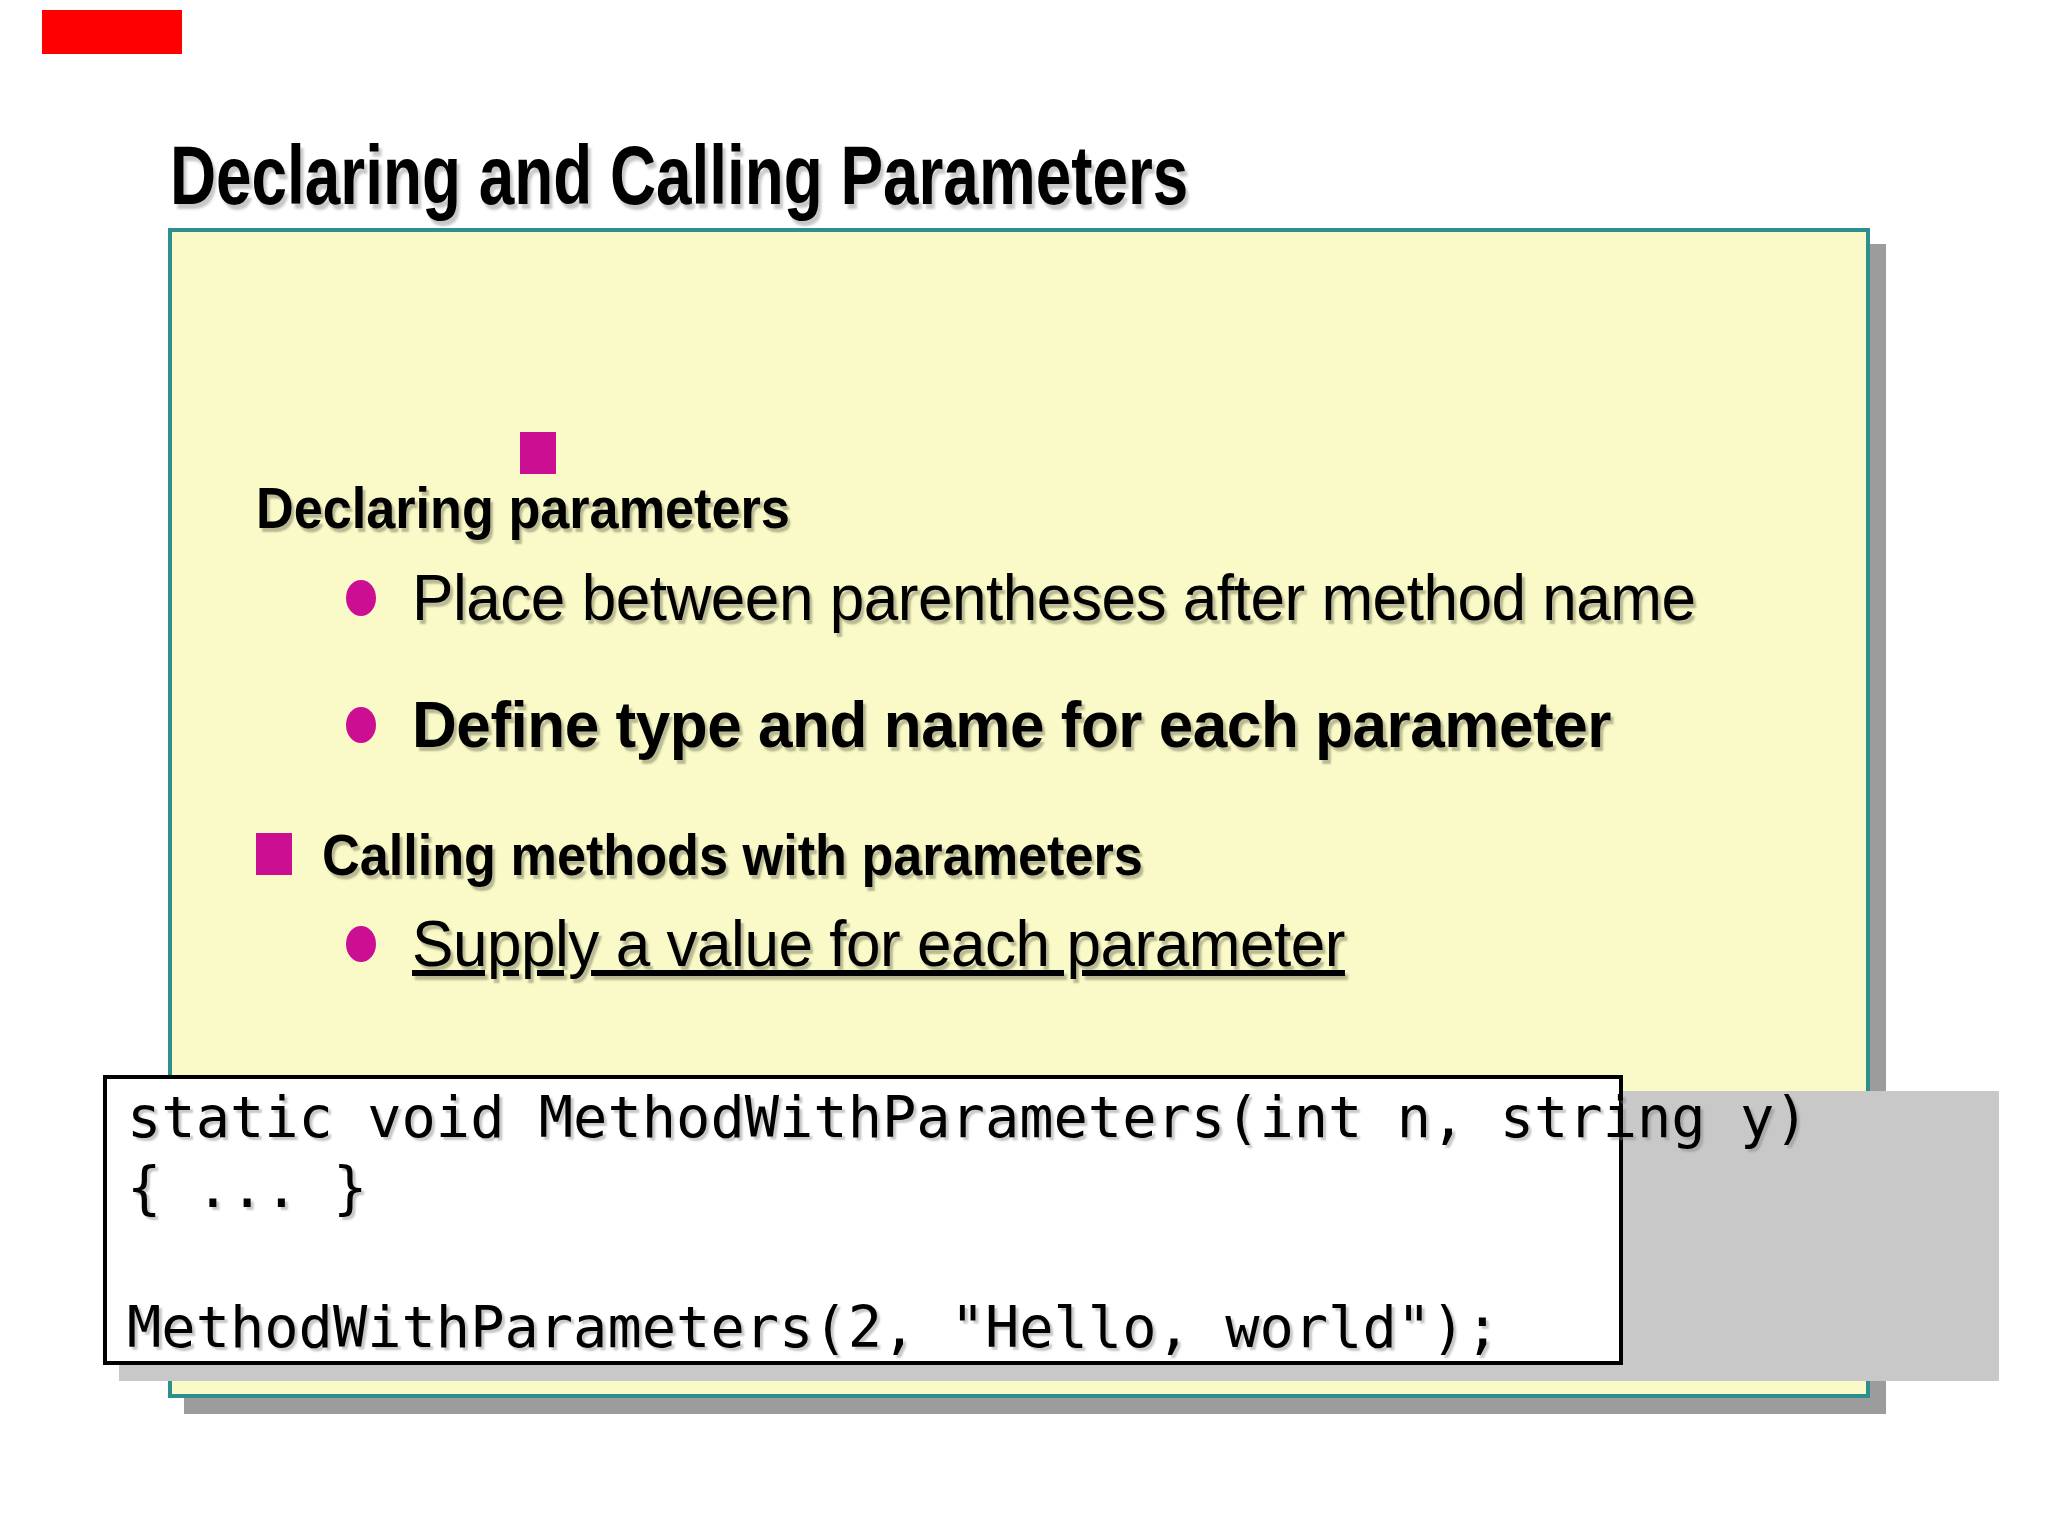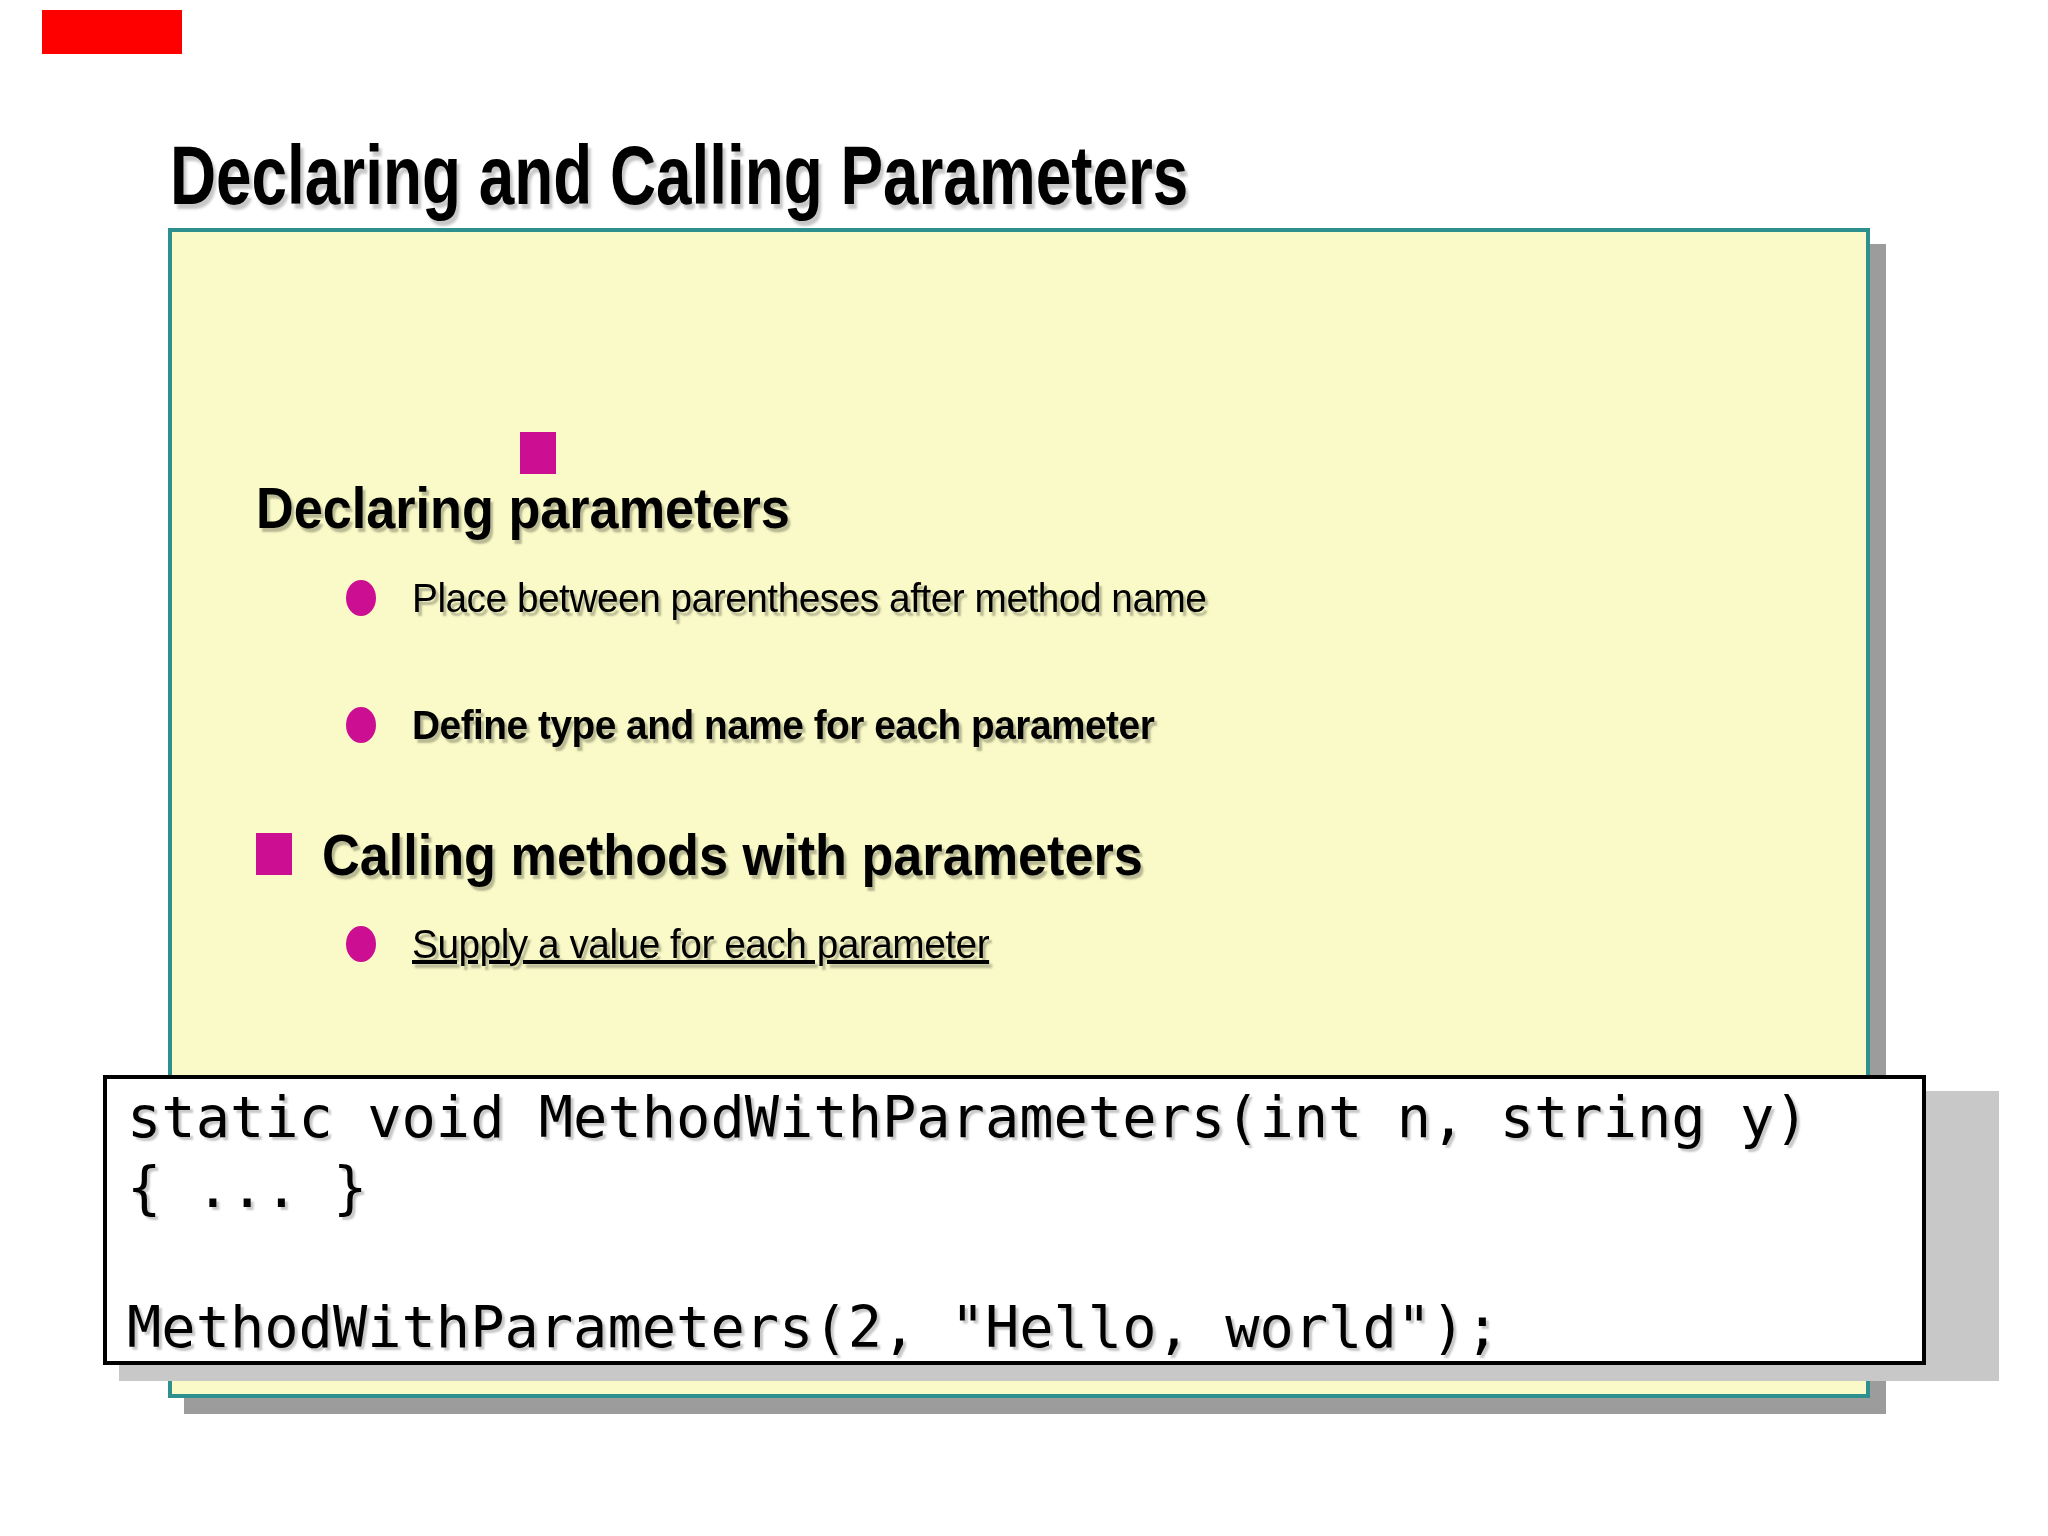--- a/index.html
+++ b/index.html
@@ -37,21 +37,21 @@
     border:4px solid #2E8F8F;
     box-sizing:border-box;
   }
 
   
   .b-row {
     position:absolute; display:flex; align-items:center;
     white-space:nowrap;
   }
   .b-row.l1 { left:256px; height:76px; font-size:58px; font-weight:bold; }
-  .b-row.l2 { left:346px; height:72px; font-size:40px;align-items:center; }
+  .b-row.l2 { left:346px; height:72px; font-size:64px;align-items:center; }
   .b-row.r1 { top:432px;flex-direction:column; }
   .b-row.r2 { top:562px; }
   .b-row.r3 { top:689px;font-weight:bold; }
   .b-row.r4 { top:816px;align-items:center; }
   .b-row.r5 { top:908px;text-decoration:underline; }
 
   .sq-bullet {
     flex:none; width:36px; height:42px;
     background:#CC0E92; margin-right:30px;
   }
@@ -63,21 +63,21 @@
   .l1 .b-text { transform:scaleX(0.90); transform-origin:0 50%; }
   .l2 .b-text { transform:scaleX(0.97); transform-origin:0 50%; letter-spacing:-0.5px; }
 
   
   .code-shadow {
     position:absolute; left:119px; top:1091px;
     width:1880px; height:290px; background:#C8C8C8;
   }
   .code-panel {
     position:absolute; left:103px; top:1075px;
-    width:1823px; height:290px;
+    width:1520px; height:290px;
     background:#ffffff; border:4px solid #000000;
     box-sizing:border-box;
     padding:3px 0 16px 20px;
   }
   .code-line {
     height:70px; line-height:70px;
     font-family:"DejaVu Sans Mono", monospace;
     font-size:57px; white-space:pre;
     text-shadow:3px 3px 2px rgba(130,130,130,0.45);
   }

